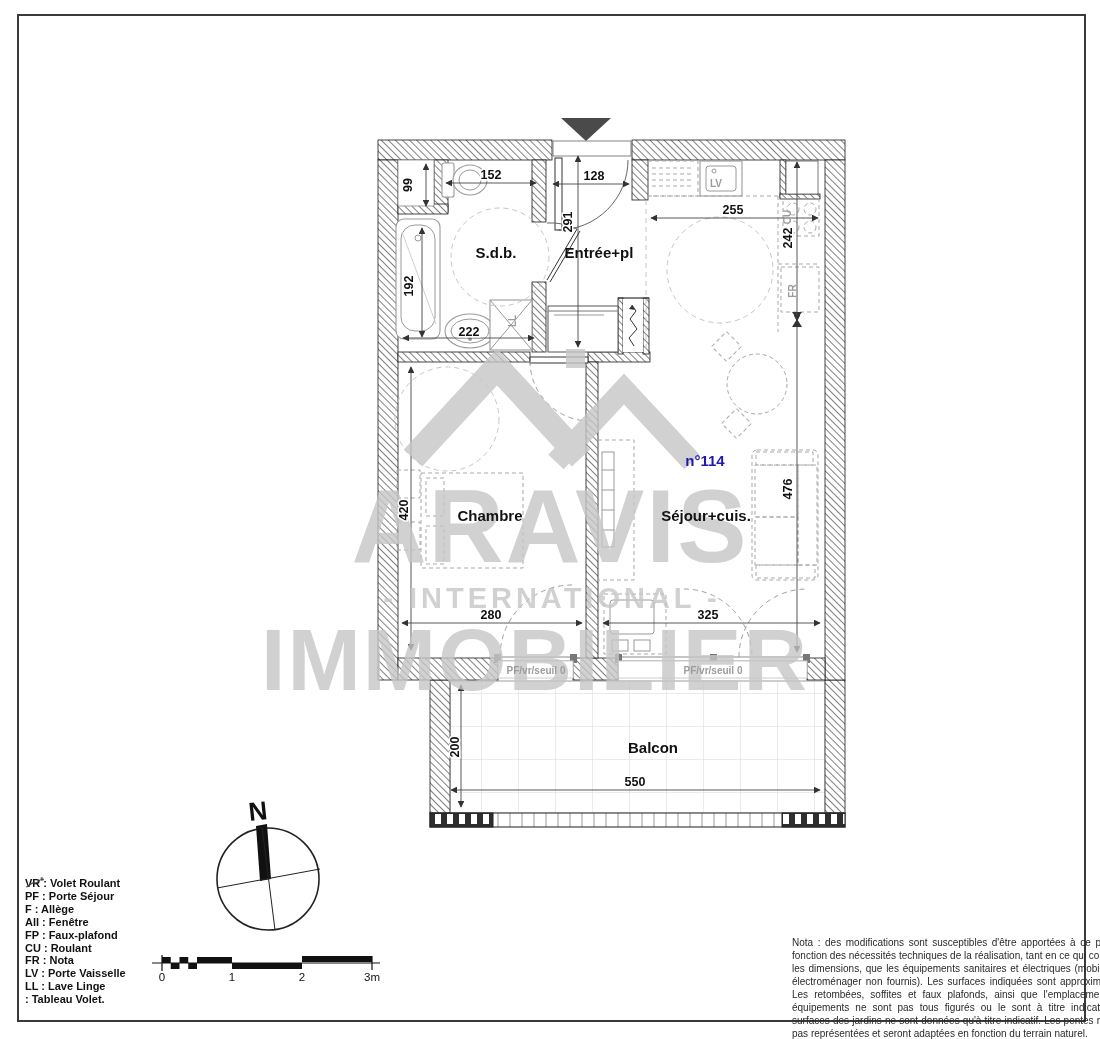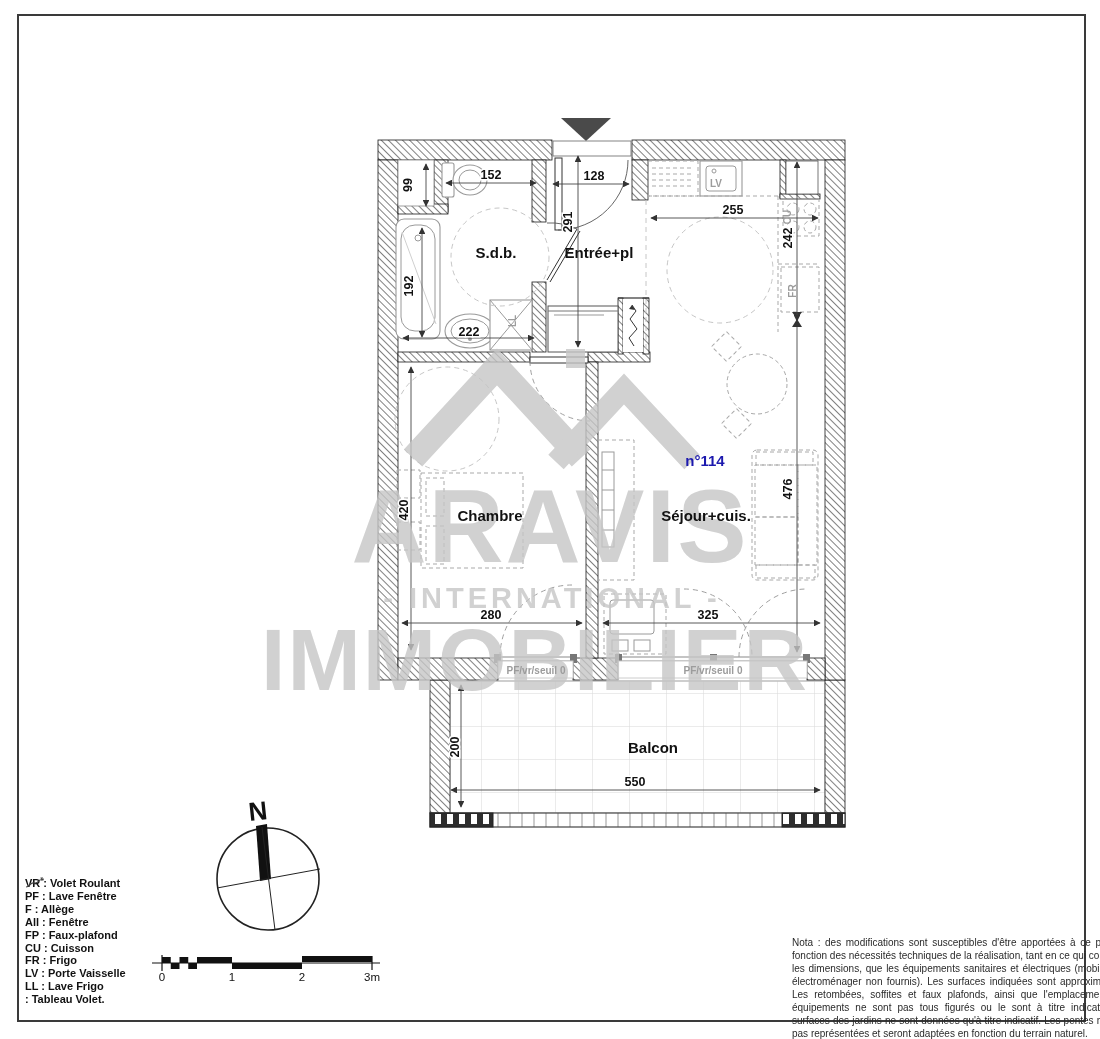--- a/index.html
+++ b/index.html
@@ -334,28 +334,28 @@
       <text x="162" y="981">0</text>
       <text x="232" y="981">1</text>
       <text x="302" y="981">2</text>
       <text x="372" y="981">3m</text>
     </g>
   </g>
 </svg>
 
 <div class="legend">
   <div class="row">VR : Volet Roulant</div>
-  <div class="row">PF : Lave Fenêtre</div>
+  <div class="row">PF : Porte Séjour</div>
   <div class="row">F : Allège</div>
   <div class="row">All : Fenêtre</div>
   <div class="row">FP : Faux-plafond</div>
-  <div class="row">CU : Cuisson</div>
-  <div class="row">FR : Frigo</div>
+  <div class="row">CU : Roulant</div>
+  <div class="row">FR : Nota</div>
   <div class="row">LV : Porte Vaisselle</div>
-  <div class="row">LL : Lave Frigo</div>
+  <div class="row">LL : Lave Linge</div>
   <div class="row">
     <svg class="ico" width="22" height="12" viewBox="0 0 22 12">
       <path d="M1 10 C5 10 5 5 9 6 S14 3 15 3" fill="none" stroke="#444" stroke-width="1.2"></path>
       <path d="M15 3 l4 -1 M17 0 l0 4 M15.5 1 l3 2" stroke="#444" stroke-width="1" fill="none"></path>
     </svg>
     <span>: Tableau Volet.</span>
   </div>
 </div>
 
 <div class="nota">Nota : des modifications sont susceptibles d'être apportées à ce plan en fonction des nécessités techniques de la réalisation, tant en ce qui concerne les dimensions, que les équipements sanitaires et électriques (mobiliers et électroménager non fournis). Les surfaces indiquées sont approximatives. Les retombées, soffites et faux plafonds, ainsi que l'emplacement des équipements ne sont pas tous figurés ou le sont à titre indicatif. Les surfaces des jardins ne sont données qu'à titre indicatif. Les pentes ne sont pas représentées et seront adaptées en fonction du terrain naturel.</div>

